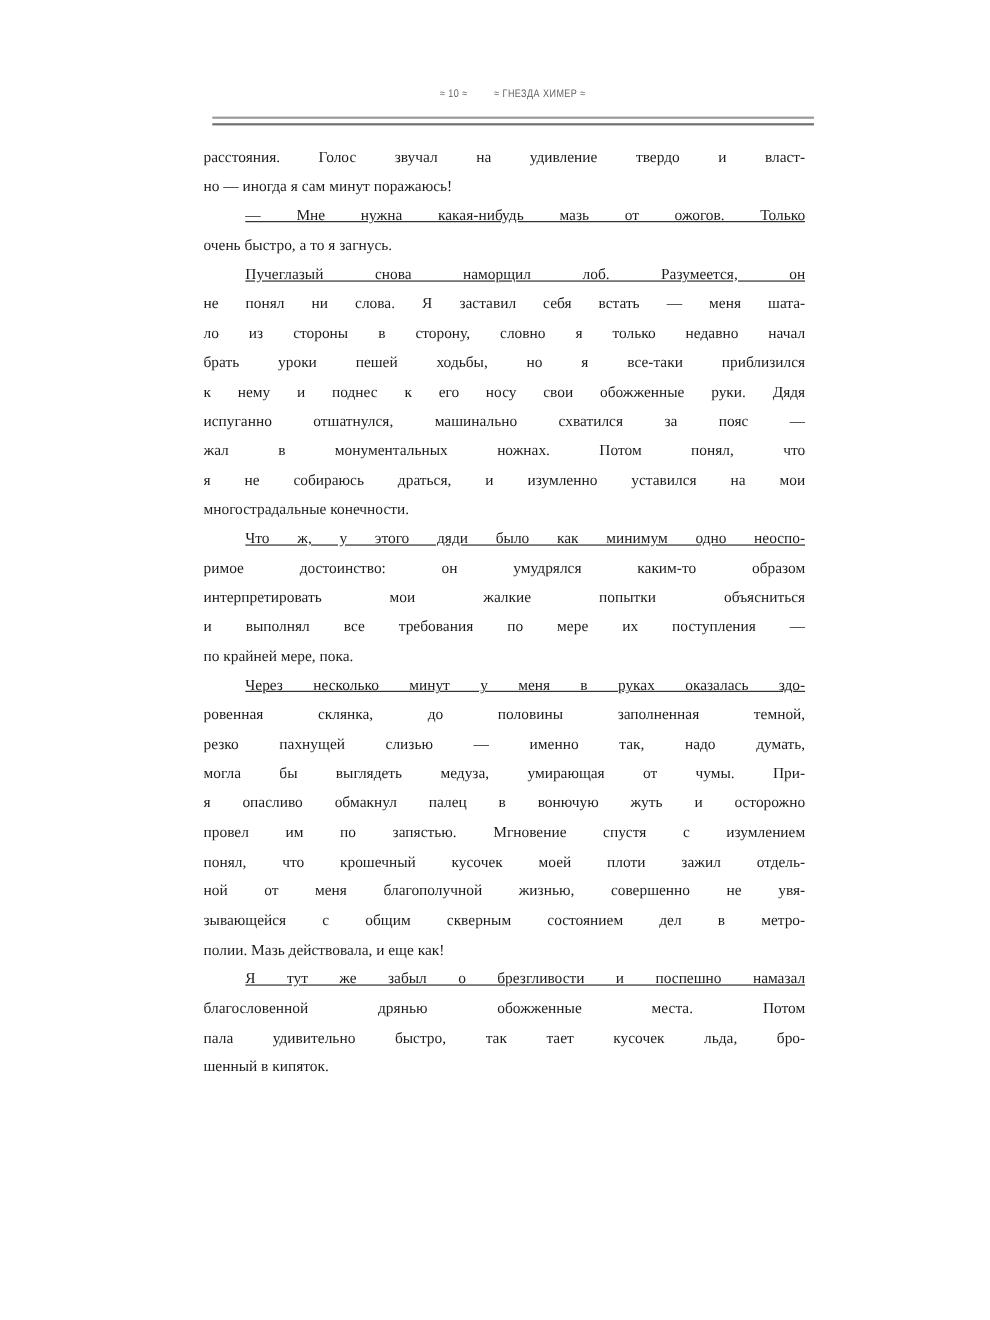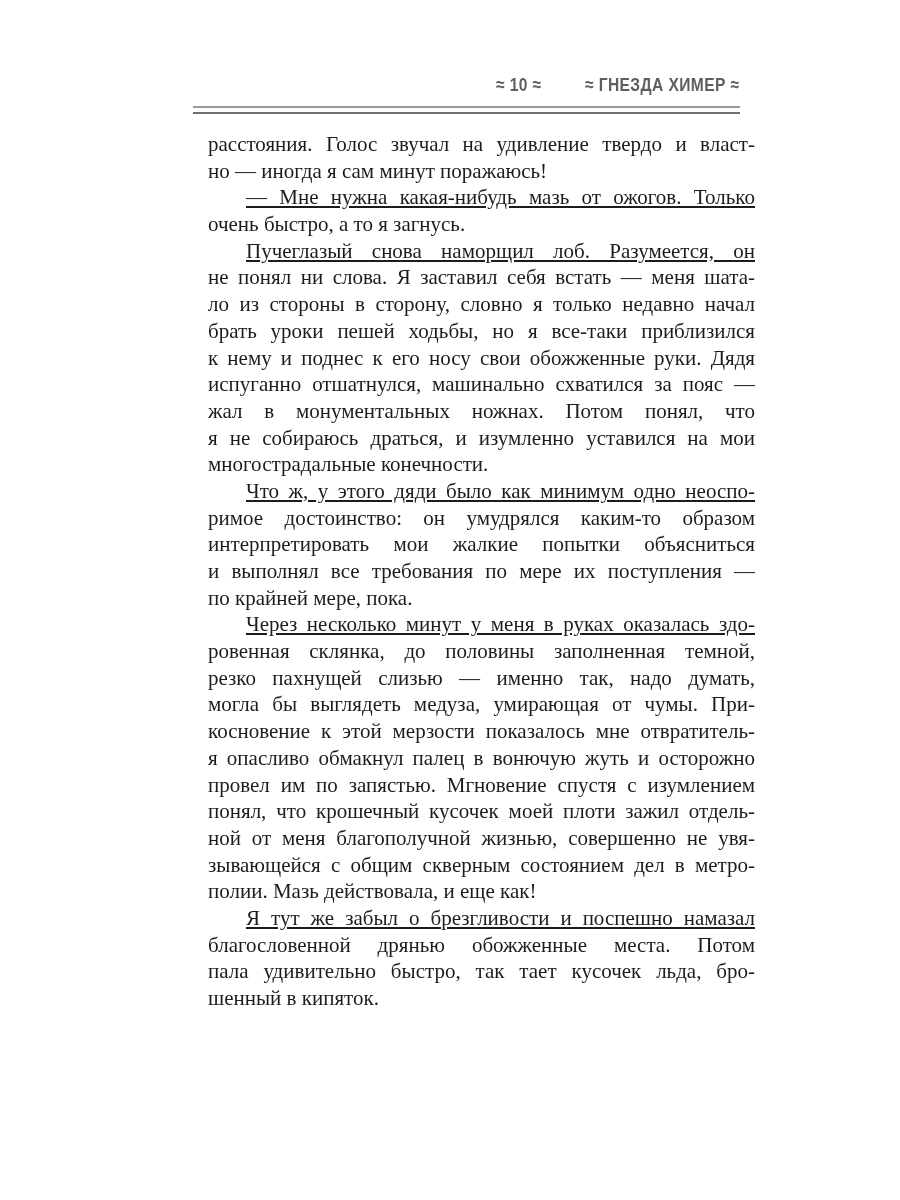--- a/index.html
+++ b/index.html
@@ -18,25 +18,25 @@
   }
 
   
   .running-header {
     position: absolute;
     left: 193px;
     right: 160px;
     top: 76px;
     height: 18px;
     display: flex;
-    justify-content: flex-end;
+    justify-content: center;
     align-items: center;
     font-family: "Liberation Sans", "DejaVu Sans", sans-serif;
-    font-weight: bold;
-    font-size: 19px;
+    font-weight: normal;
+    font-size: 10px;
     letter-spacing: 0.5px;
     color: var(--header_text, #5f5f5f);
     white-space: nowrap;
   }
   .running-header .hdr-left {
     transform: scaleX(0.82);
     transform-origin: left center;
   }
   .running-header .hdr-right {
     transform: scaleX(0.82);
@@ -50,24 +50,24 @@
     right: 160px;
     top: 106px;
     height: 8px;
     border-top: 2px solid var(--rule_top, #9b9b9b);
     border-bottom: 2px solid var(--rule_bottom, #6f6f6f);
   }
 
   
   .body-text {
     position: absolute;
-    left: 208px;
+    left: 185px;
     width: 547px;
     top: 131px;
-    font-size: 21px;
+    font-size: 14px;
     line-height: 26.7px;
     color: var(--body_text, #1c1c1c);
   }
 
   .para { }
 
   .line {
     text-align: justify;
     text-align-last: justify;
     -moz-text-align-last: justify;
@@ -120,21 +120,20 @@
         <div class="line">римое достоинство: он умудрялся каким-то образом</div>
         <div class="line">интерпретировать мои жалкие попытки объясниться</div>
         <div class="line">и выполнял все требования по мере их поступления —</div>
         <div class="line last">по крайней мере, пока.</div>
       </div>
       <div class="para">
         <div class="line first">Через несколько минут у меня в руках оказалась здо-</div>
         <div class="line">ровенная склянка, до половины заполненная темной,</div>
         <div class="line">резко пахнущей слизью — именно так, надо думать,</div>
         <div class="line">могла бы выглядеть медуза, умирающая от чумы. При-</div>
-        <div class="line">косновение к этой мерзости показалось мне отвратитель-</div>
         <div class="line">я опасливо обмакнул палец в вонючую жуть и осторожно</div>
         <div class="line">провел им по запястью. Мгновение спустя с изумлением</div>
         <div class="line">понял, что крошечный кусочек моей плоти зажил отдель-</div>
         <div class="line">ной от меня благополучной жизнью, совершенно не увя-</div>
         <div class="line">зывающейся с общим скверным состоянием дел в метро-</div>
         <div class="line last">полии. Мазь действовала, и еще как!</div>
       </div>
       <div class="para">
         <div class="line first">Я тут же забыл о брезгливости и поспешно намазал</div>
         <div class="line">благословенной дрянью обожженные места. Потом</div>

